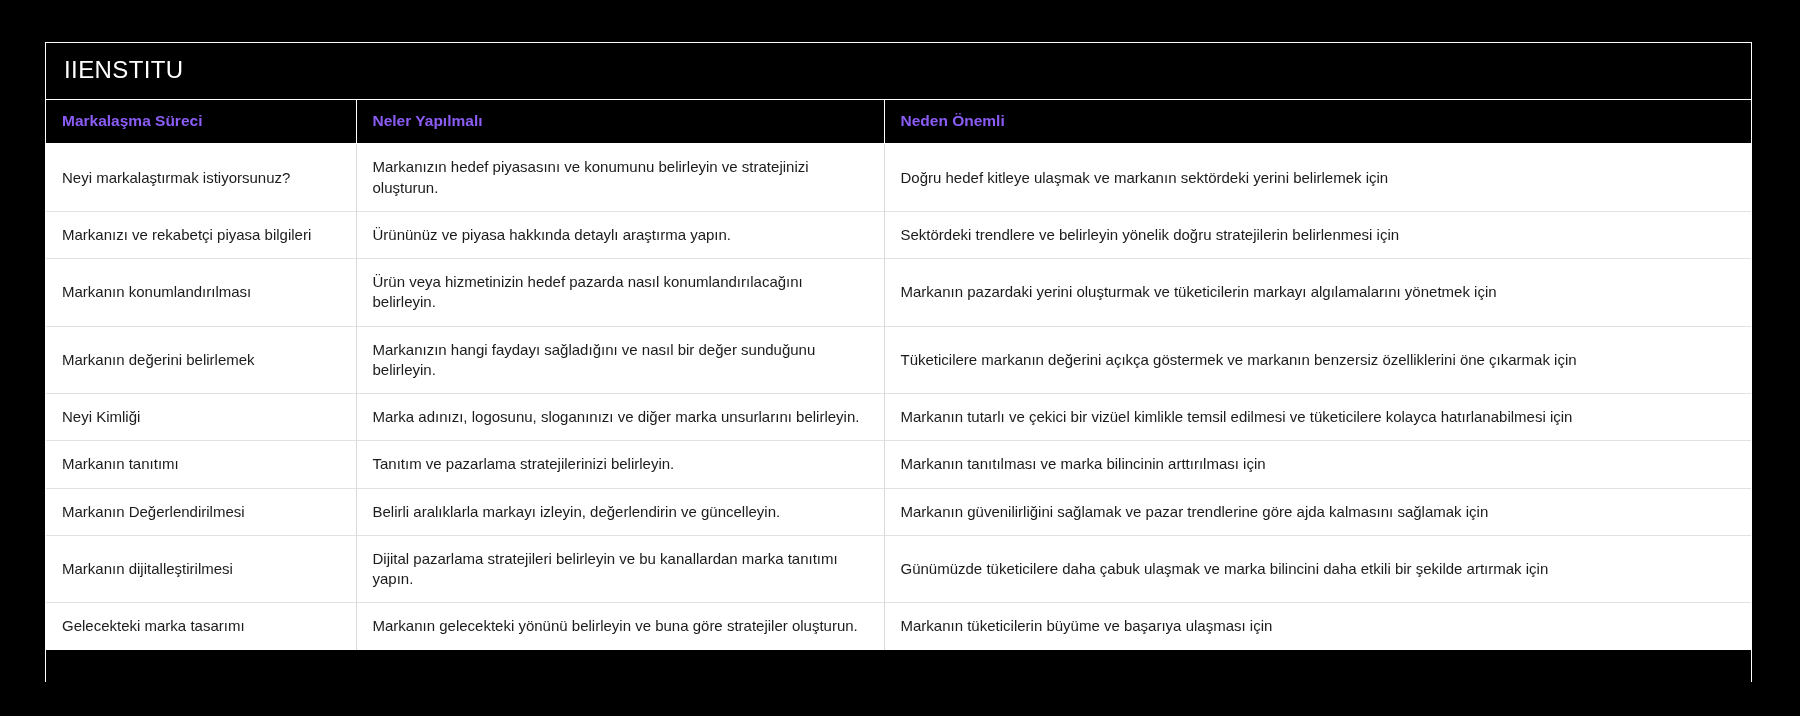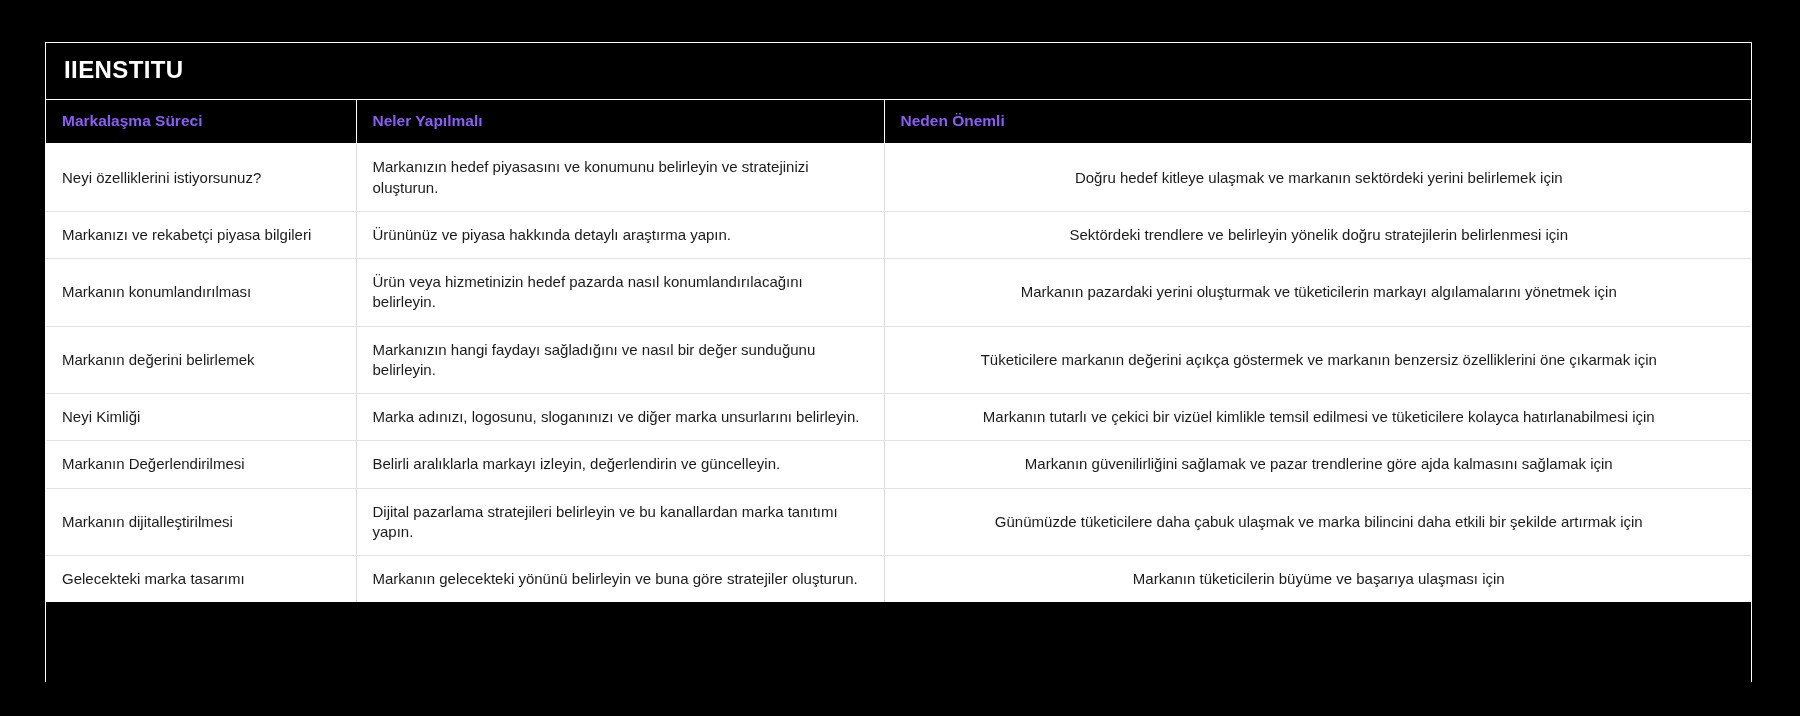--- a/index.html
+++ b/index.html
@@ -41,21 +41,21 @@
 
   
   .title-row td {
     background: #000000;
     color: #ffffff;
     padding: 14px 18px 16px 18px;
     border-bottom: 1px solid #ffffff;
   }
   .brand-title {
     font-size: 24px;
-    font-weight: bold;
+    font-weight: normal;
     letter-spacing: 0.4px;
     line-height: 1.1;
     color: #ffffff;
   }
 
   
   thead th {
     background: #000000;
     color: #8b5cf6;
     font-size: 15.5px;
@@ -74,21 +74,21 @@
     background: #ffffff;
     color: #1b1b1b;
     font-size: 15px;
     line-height: 1.35;
     text-align: left;
     padding: 13px 16px;
     border-right: 1px solid #d9d9d9;
     border-bottom: 1px solid #e2e2e2;
     vertical-align: middle;
   }
-  tbody td:last-child { border-right: none; text-align: center; }
+  tbody td:last-child { border-right: none; }
   tbody tr:last-child td { border-bottom: none; }
 
   
   col.c1 { width: 310px; }
   col.c2 { width: 528px; }
   col.c3 { width: 869px; }
 
   .cell-text { display: block; }
 </style>
 </head>
@@ -111,21 +111,21 @@
           <tr>
             <th>Markalaşma Süreci</th>
             <th>Neler Yapılmalı</th>
             <th>Neden Önemli</th>
           </tr>
         </thead>
         <tbody id="table-body">
 
       <tr>
             <td>
-              <span class="cell-text">Neyi özelliklerini istiyorsunuz?</span>
+              <span class="cell-text">Neyi markalaştırmak istiyorsunuz?</span>
             </td>
             <td>
               <span class="cell-text">Markanızın hedef piyasasını ve konumunu belirleyin ve stratejinizi oluşturun.</span>
             </td>
             <td>
               <span class="cell-text">Doğru hedef kitleye ulaşmak ve markanın sektördeki yerini belirlemek için</span>
             </td>
           </tr>
           <tr>
             <td>
@@ -162,20 +162,31 @@
           </tr>
           <tr>
             <td>
               <span class="cell-text">Neyi Kimliği</span>
             </td>
             <td>
               <span class="cell-text">Marka adınızı, logosunu, sloganınızı ve diğer marka unsurlarını belirleyin.</span>
             </td>
             <td>
               <span class="cell-text">Markanın tutarlı ve çekici bir vizüel kimlikle temsil edilmesi ve tüketicilere kolayca hatırlanabilmesi için</span>
+            </td>
+          </tr>
+          <tr>
+            <td>
+              <span class="cell-text">Markanın tanıtımı</span>
+            </td>
+            <td>
+              <span class="cell-text">Tanıtım ve pazarlama stratejilerinizi belirleyin.</span>
+            </td>
+            <td>
+              <span class="cell-text">Markanın tanıtılması ve marka bilincinin arttırılması için</span>
             </td>
           </tr>
           <tr>
             <td>
               <span class="cell-text">Markanın Değerlendirilmesi</span>
             </td>
             <td>
               <span class="cell-text">Belirli aralıklarla markayı izleyin, değerlendirin ve güncelleyin.</span>
             </td>
             <td>

